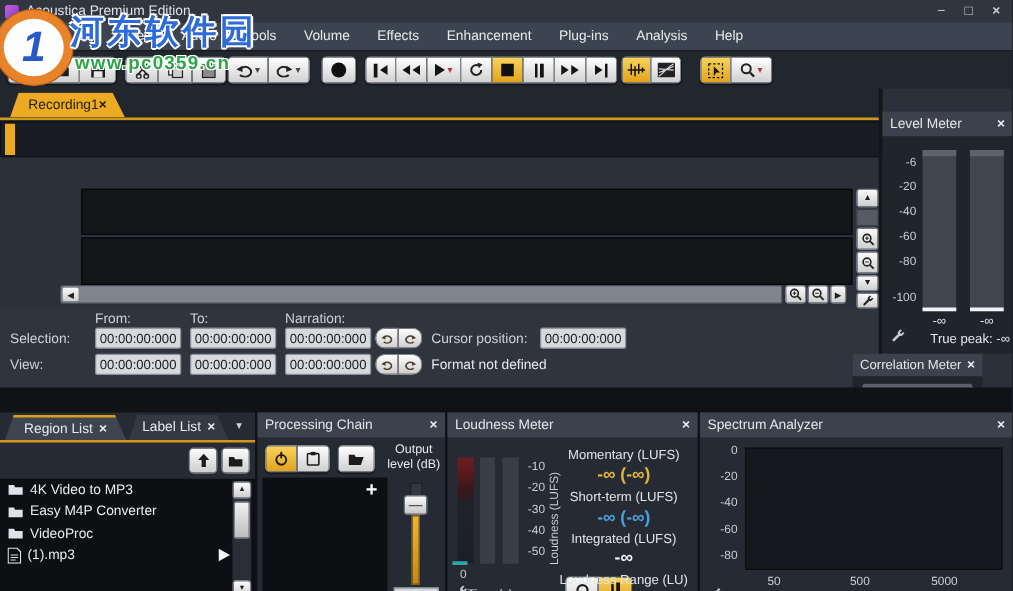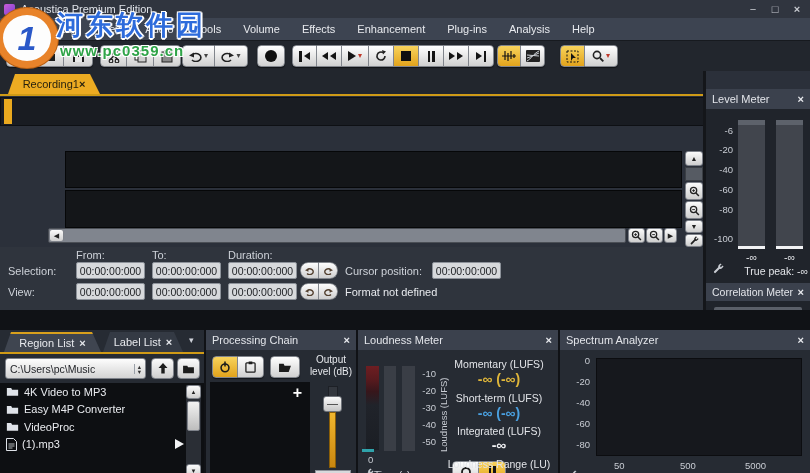--- a/index.html
+++ b/index.html
@@ -318,21 +318,21 @@
         </svg>
     </div>
     <div class="sb-btn" style="left:664px; top:102px; width:13px; height:15px">
         <span style="font-size:7px">▶</span>
       </div>
   </div>
 
   <div class="p selpanel">
     <span class="lbl" style="left:76px; top:2px">From:</span>
     <span class="lbl" style="left:152px; top:2px">To:</span>
-    <span class="lbl" style="left:228px; top:2px">Duration:</span>
+    <span class="lbl" style="left:228px; top:2px">Narration:</span>
 
     <span class="lbl" style="left:8px; top:18px">Selection:</span>
     <input class="tfield" style="left: 76px; top: 15px;" value="00:00:00:000">
     <input class="tfield" style="left: 152px; top: 15px;" value="00:00:00:000">
     <input class="tfield" style="left: 228px; top: 15px;" value="00:00:00:000">
     <div class="mini-grp" style="left:300px; top:15px">
       <span class="mini">
           <svg width="9" height="8" viewBox="0 0 13 11">
             <path d="M3 4 a5 4 0 1 1 0 5" fill="none" stroke="#53402f" stroke-width="2"></path>
             <path d="M0 4.5 l5 -3 v5 z" fill="#53402f"></path>
@@ -390,21 +390,21 @@
       <svg width="12" height="12" viewBox="0 0 16 16">
           <g transform="rotate(45 8 8)" fill="#c8ccd2">
             <rect x="6.6" y="5" width="2.8" height="10" rx="1.2"></rect>
             <path d="M5 0.5 h6 v3 a3 3 0 0 1 -2 2.8 h-2 a3 3 0 0 1 -2 -2.8 z M7 0.5 h2 v3 h-2 z" fill-rule="evenodd"></path>
           </g>
         </svg>
     </span>
     <span class="p" style="left:22px; top:176px; width:80px; text-align:right; font-size:10.5px">True peak: -∞</span>
   </div>
 
-  <div class="p panel" style="left:706px; top:265px; width:104px; height:45px">
+  <div class="p panel" style="left:682px; top:265px; width:104px; height:45px">
     <div class="ptitle" style="height:18px">
       <span style="font-size:10.5px">Correlation Meter</span>
       <span class="px">×</span>
     </div>
     <div class="p" style="left:8px; top:24px; width:88px; height:8px; background:#5a5f68; border-radius:2px"></div>
     <span class="p" style="left:5px; top:33px; font-size:9.5px; color:#c9cdd4">-1</span>
     <span class="p" style="left:50px; top:33px; font-size:9.5px; color:#c9cdd4">0</span>
     <span class="p" style="left:94px; top:33px; font-size:9.5px; color:#c9cdd4">1</span>
   </div>
 
@@ -415,27 +415,20 @@
         <span>Region List</span>
         <b>×</b>
       </div>
       <div class="btab" style="left:103px; top:2px; width:80px; background:#343a44">
         <span>Label List</span>
         <b>×</b>
       </div>
       <span class="p" style="left:189px; top:5px; font-size:9px; color:#cfd3da">▾</span>
       <div class="p" style="left:0; top:22px; width:204px; height:2px; background:#cf9a16"></div>
 
-      <div class="combo" style="left:5px; top:28px; width:141px">
-        <span>C:\Users\pc\Music</span>
-        <span class="spinner">
-            <span>▴</span>
-            <span>▾</span>
-          </span>
-      </div>
       <div class="sb-btn" style="left:151px; top:28px; width:23px; height:21px; border-radius:4px">
         <svg width="10" height="11" viewBox="0 0 10 11">
             <path d="M5 0 l4.5 5 h-2.8 v5.5 h-3.4 V5 H0.5 z" fill="#1c1c1c"></path>
           </svg>
       </div>
       <div class="sb-btn" style="left:177px; top:28px; width:23px; height:21px; border-radius:4px">
         <svg width="13" height="10" viewBox="0 0 15 12">
             <path d="M1 2 h5 l1 2 h7 v7 H1 z" fill="#1c1c1c"></path>
           </svg>
       </div>

